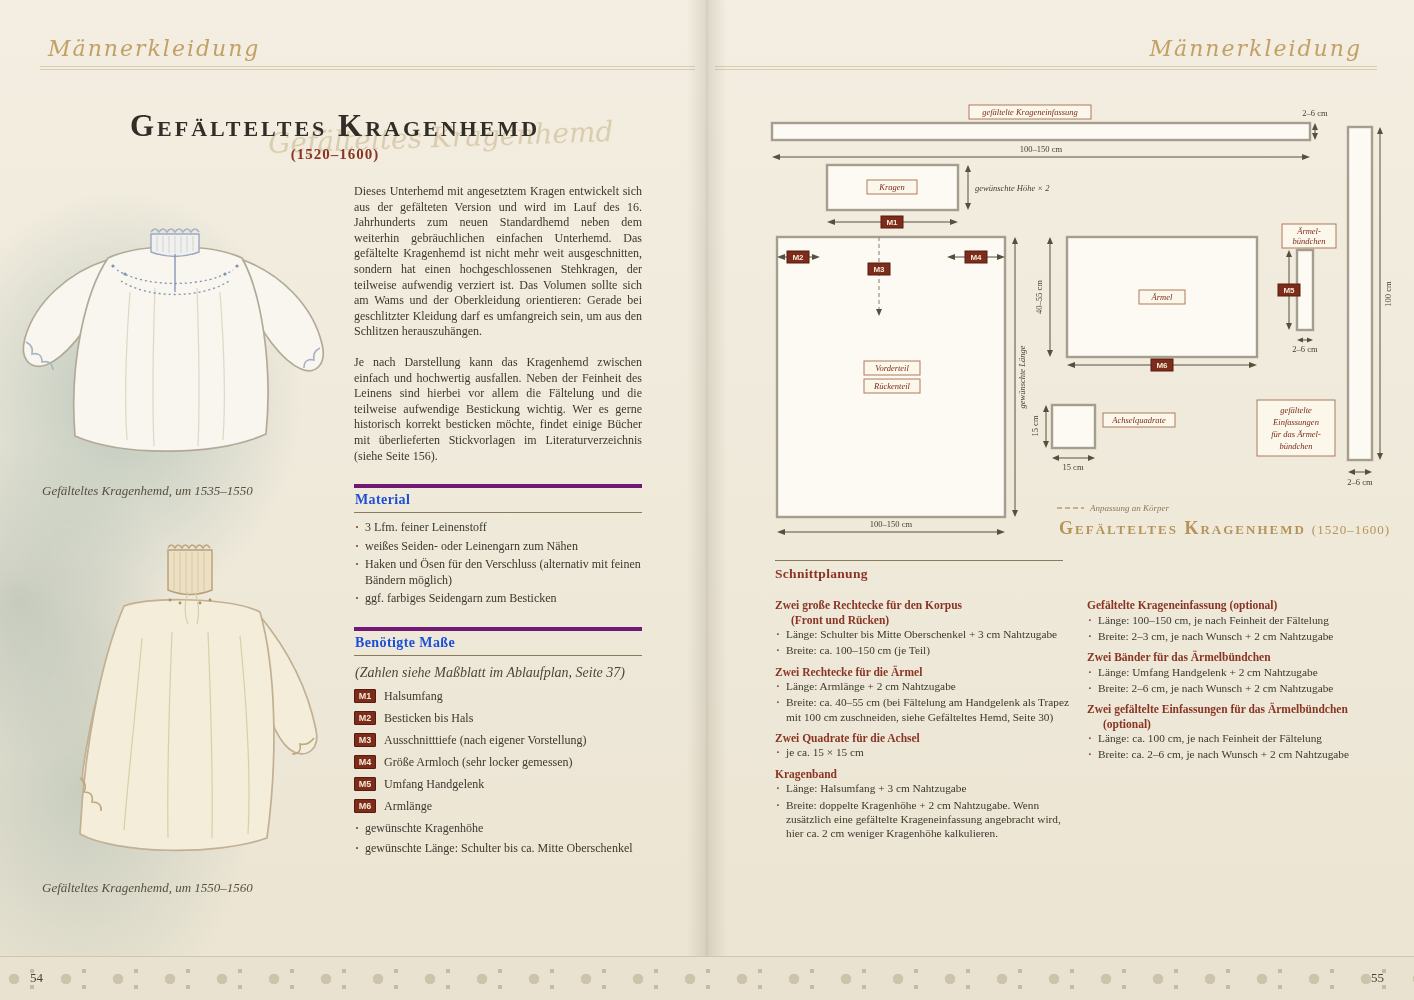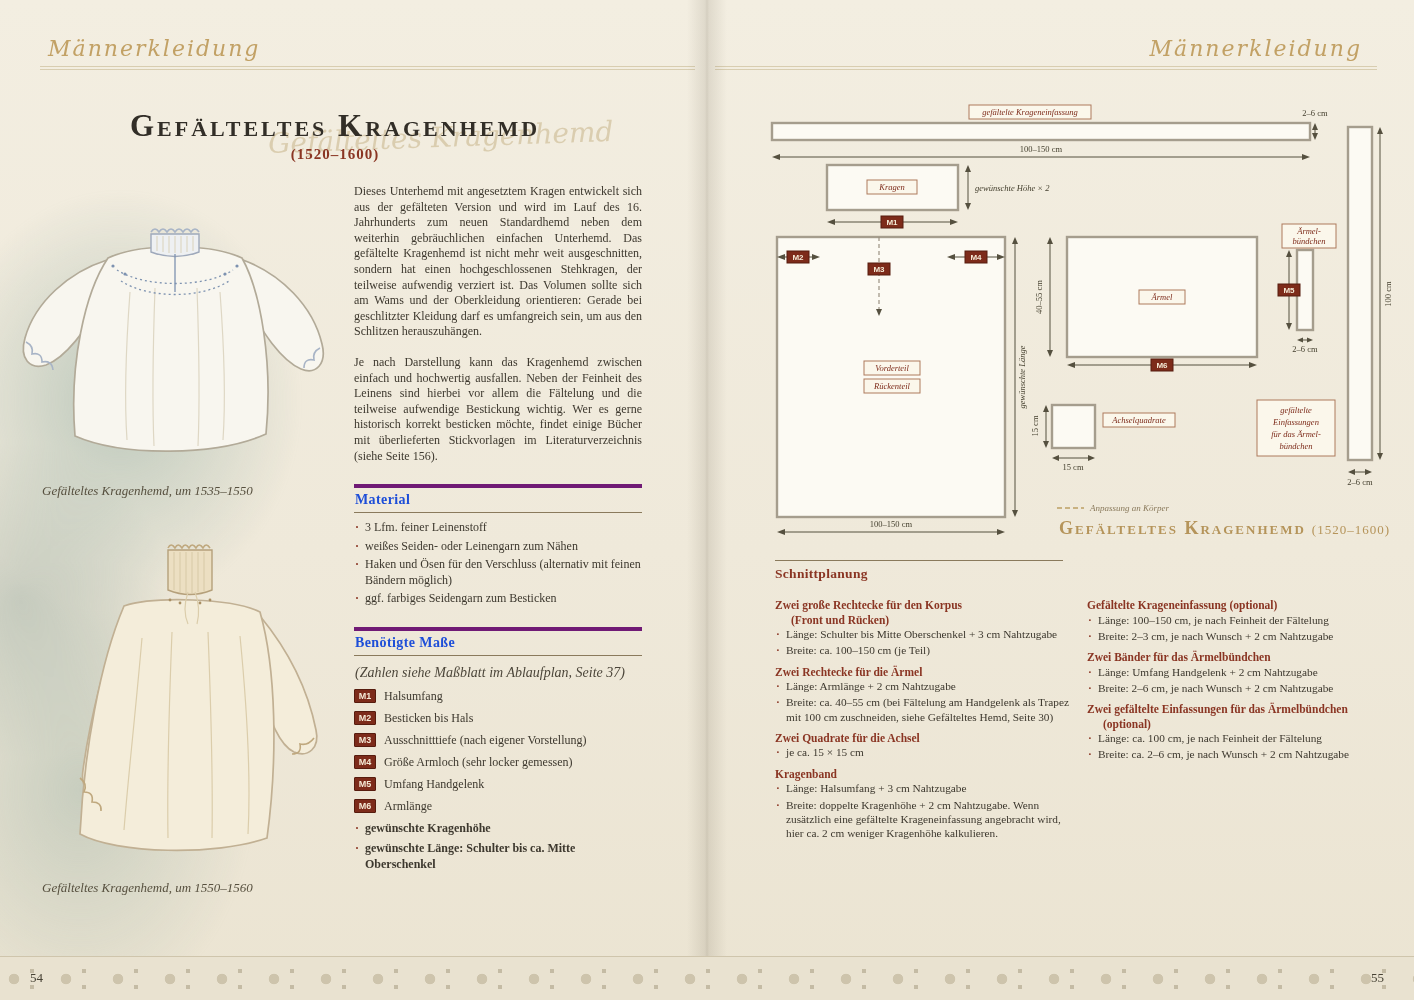--- a/index.html
+++ b/index.html
@@ -70,21 +70,21 @@
   .mat-list { list-style:none; }
   .mat-list li, .sp-li, .m-row.plainrow {
     position:relative; padding-left:11px; font-size:12px; line-height:15.5px; margin-bottom:3px; }
   .mat-list li::before, .sp-li::before, .m-row.plainrow::before {
     content:"·"; position:absolute; left:1px; top:0; color:#8a3523; font-weight:bold; }
   .m-note { font-size:14px; font-style:italic; color:#4c463a; margin:2px 0 8px 1px; }
   .m-row { display:flex; align-items:center; margin-bottom:7px; font-size:12px; }
   .m-chip { display:inline-block; min-width:22px; padding:1px 3px; background:#7d2b1a; color:#f5ead6;
     border:1px solid #571c0e; border-radius:1px; font:bold 9px "Liberation Sans", sans-serif;
     text-align:center; margin-right:8px; }
-  .m-row.plainrow { display:block; margin-bottom:5px;font-weight:bold; }
+  .m-row.plainrow { display:block; margin-bottom:5px; }
 
   
   .diagram { position:absolute; left:55px; top:98px; }
   .piece { fill:#fcfaf3; stroke:#a59d8d; stroke-width:2.4; }
   .lbox { fill:#fbf7eb; stroke:#ad7a5c; stroke-width:1; }
   .lboxt { font:italic 8.5px "Liberation Serif", serif; fill:#7d2b1a; text-anchor:middle; }
   .dim { stroke:#55503f; stroke-width:1; }
   .ah { fill:#55503f; }
   .dimt { font:8.5px "Liberation Serif", serif; fill:#45402f; text-anchor:middle; }
   .dimit { font:italic 8.5px "Liberation Serif", serif; fill:#45402f; }

